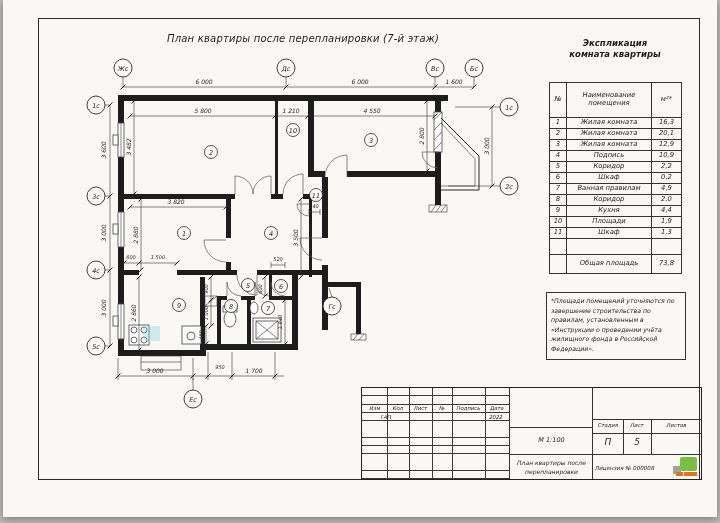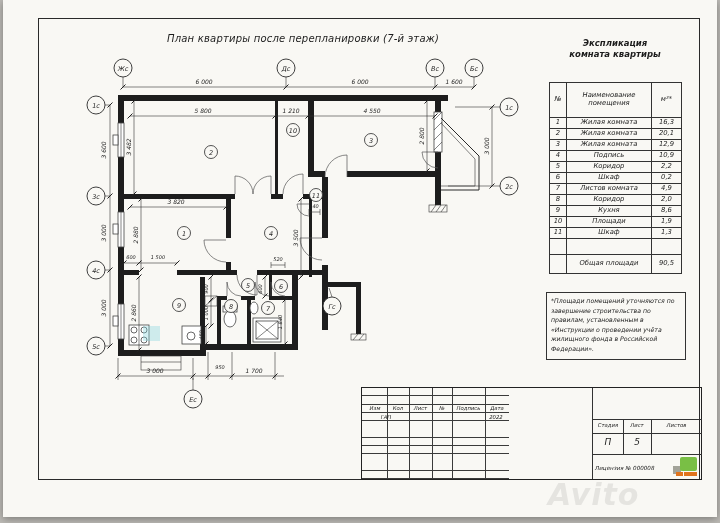--- a/index.html
+++ b/index.html
@@ -323,52 +323,52 @@
             <td>Коридор</td>
             <td>2,2</td>
           </tr>
       <tr>
             <td>6</td>
             <td>Шкаф</td>
             <td>0,2</td>
           </tr>
       <tr>
             <td>7</td>
-            <td>Листов комната</td>
+            <td>Ванная правилам</td>
             <td>4,9</td>
           </tr>
       <tr>
             <td>8</td>
             <td>Коридор</td>
             <td>2,0</td>
           </tr>
       <tr>
             <td>9</td>
             <td>Кухня</td>
-            <td>8,6</td>
+            <td>4,4</td>
           </tr>
       <tr>
             <td>10</td>
             <td>Площади</td>
             <td>1,9</td>
           </tr>
       <tr>
             <td>11</td>
             <td>Шкаф</td>
             <td>1,3</td>
           </tr>
       <tr class="gap">
             <td></td>
             <td></td>
             <td></td>
           </tr>
       <tr class="tot">
         <td></td>
-        <td>Общая площади</td>
-        <td>90,5</td>
+        <td>Общая площадь</td>
+        <td>73,8</td>
       </tr>
     </tbody>
       </table>
   </div>
 
   <div id="note">*Площади помещений уточняются по завершение строительства по правилам, установленным в «Инструкции о проведении учёта жилищного фонда в Российской Федерации».</div>
 
   <div id="stamp">
     <div id="lgrid">
       <div class="vline" style="left:25px"></div>
@@ -377,20 +377,29 @@
         <div class="vline" style="left:90px"></div>
       <div class="vline" style="left:123px"></div>
       <span class="scell" style="left:1px;top:17px;width:24px">Изм</span>
       <span class="scell" style="left:25px;top:17px;width:22px">Кол</span>
       <span class="scell" style="left:47px;top:17px;width:23px">Лист</span>
       <span class="scell" style="left:70px;top:17px;width:20px">№</span>
       <span class="scell" style="left:90px;top:17px;width:33px">Подпись</span>
       <span class="scell" style="left:123px;top:17px;width:24px">Дата</span>
       <span class="scell" style="left:4px;top:26px;width:40px">ГАП</span>
       <span class="scell" style="left:121px;top:26px;width:26px">2022</span>
+    </div>
+    <div id="mzone">
+      <div class="h1"></div>
+        <div class="h2"></div>
+      <div class="abs lbl" style="left:0;top:48px;width:83px;text-align:center;font-size:6.5px">М 1:100</div>
+      <div class="abs lbl" style="left:0;top:70px;width:83px;text-align:center;font-size:6px;line-height:1.5">
+        <span>План квартиры после</span><br>
+        <span>перепланировки</span>
+      </div>
     </div>
     <div id="rzone">
       <div class="abs" style="left:0;top:31px;width:109px;border-top:.9px solid #333"></div>
       <div class="abs" style="left:0;top:45px;width:109px;border-top:.9px solid #333"></div>
       <div class="abs" style="left:0;top:66px;width:109px;border-top:.9px solid #333"></div>
       <div class="abs" style="left:30px;top:31px;height:35px;border-left:.8px solid #333"></div>
       <div class="abs" style="left:58px;top:31px;height:35px;border-left:.8px solid #333"></div>
       <span class="scell" style="left:0;top:34px;width:30px">Стадия</span>
       <span class="scell" style="left:30px;top:34px;width:28px">Лист</span>
       <span class="scell" style="left:58px;top:34px;width:51px">Листов</span>
@@ -400,14 +409,13 @@
       <div id="logo">
         <div class="g1"></div>
         <div class="g2"></div>
         <div class="g3"></div>
         <div class="g4"></div>
       </div>
     </div>
   </div>
 
   <div id="artifact"></div>
-  <div id="wm">Avito</div>
 </div>
 
 </body></html>

